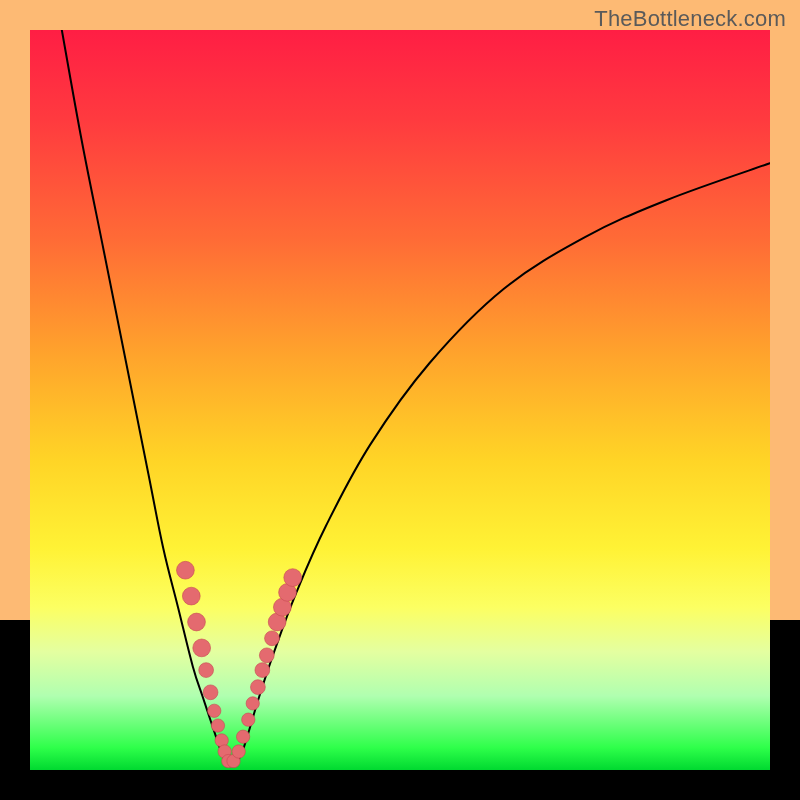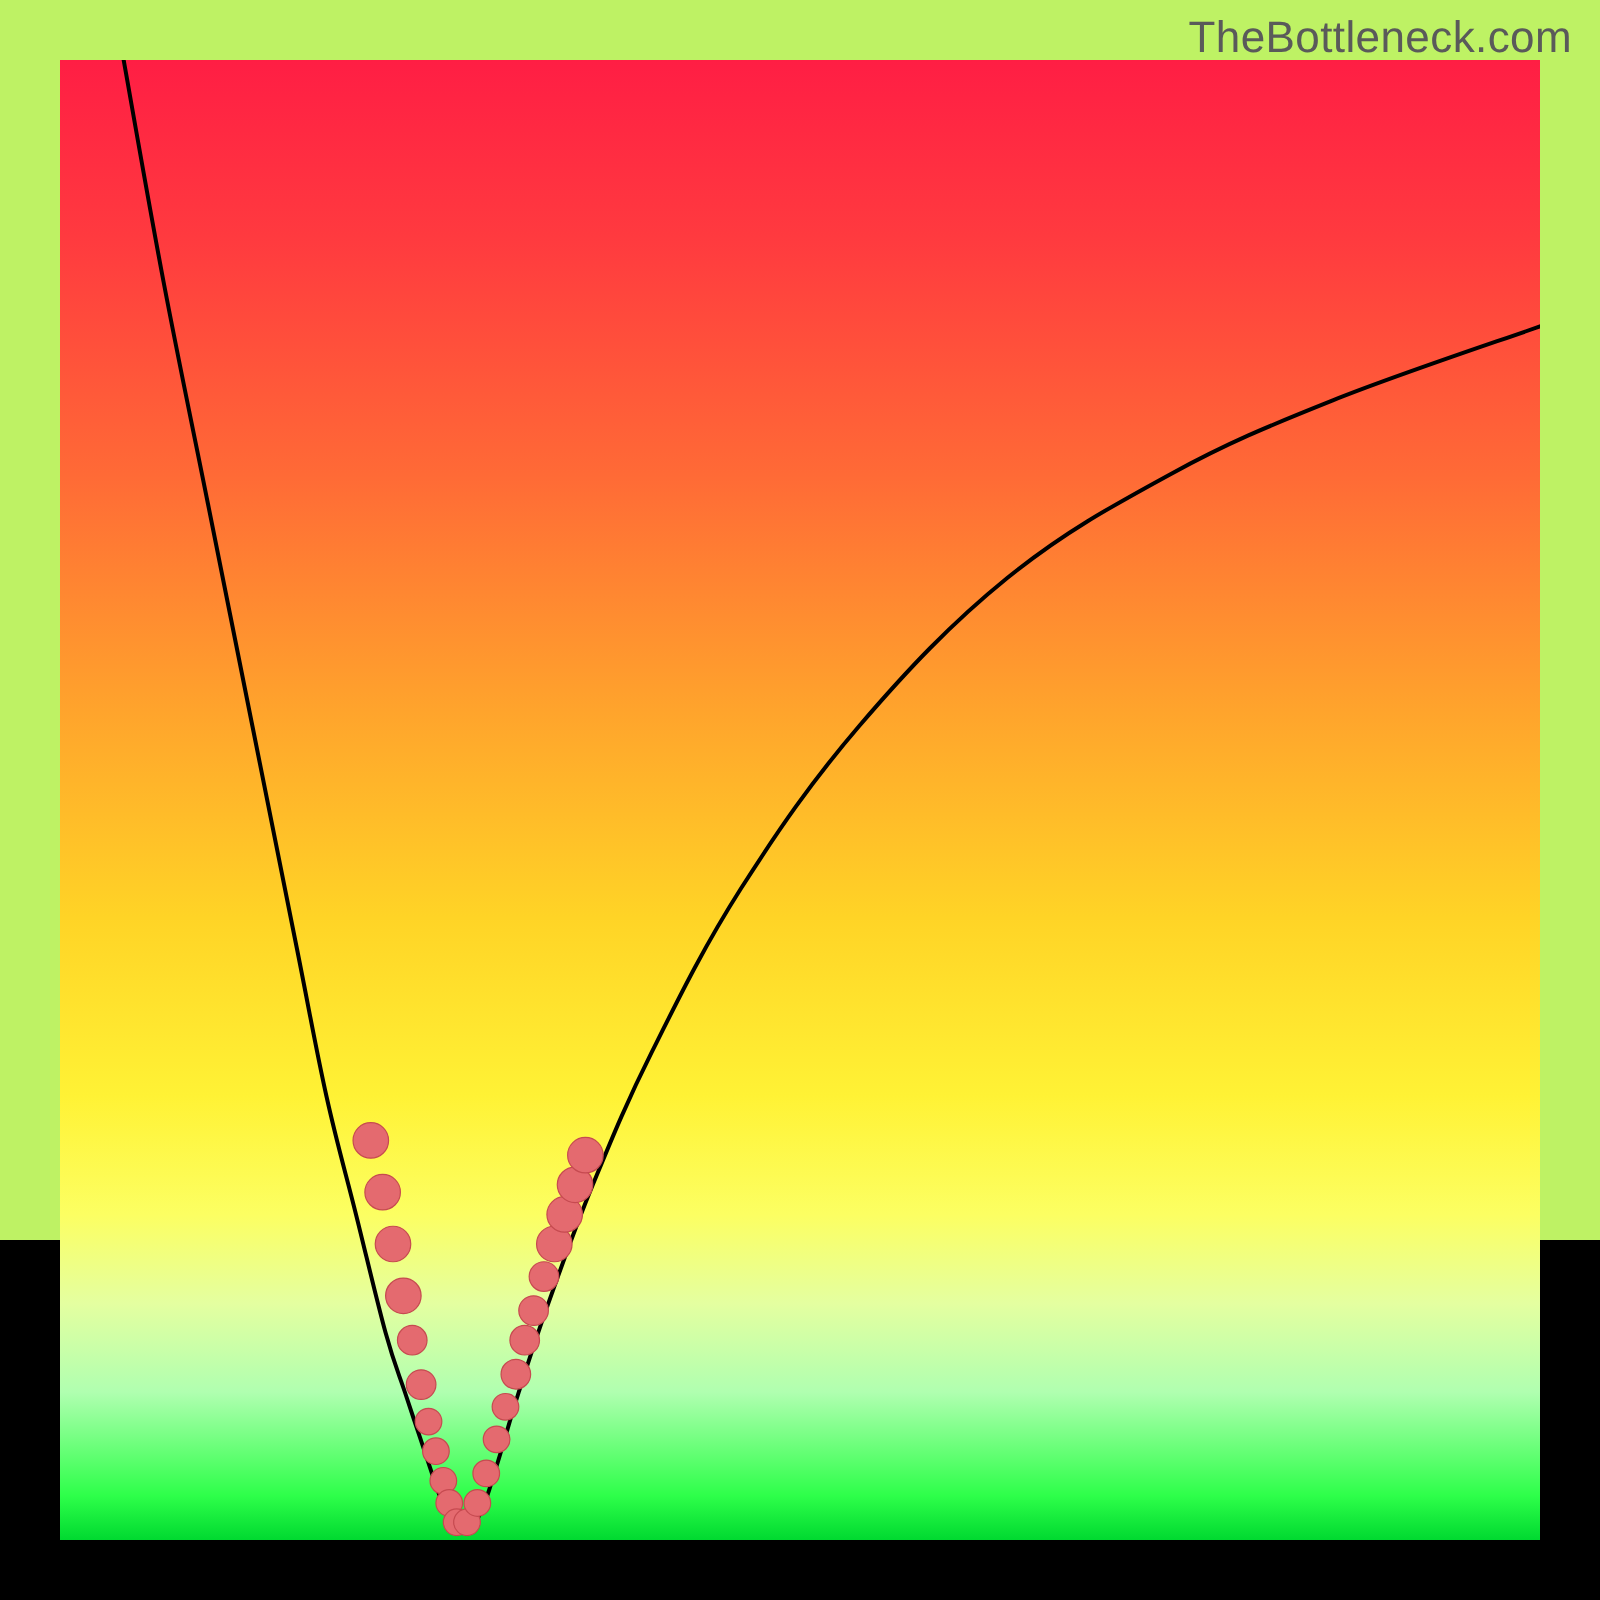--- a/index.html
+++ b/index.html
@@ -10,21 +10,21 @@
     overflow: hidden;
     background: #000;
     font-family: Arial, Helvetica, sans-serif;
   }
   .frame {
     position: absolute;
     top: 0;
     left: 0;
     width: 800px;
     height: 620px;
-    background: #bef264;
+    background: #fdba74;
   }
   .plot-area {
     position: absolute;
     top: 30px;
     left: 30px;
     width: 740px;
     height: 740px;
     overflow: hidden;
   }
   .gradient-bg {

